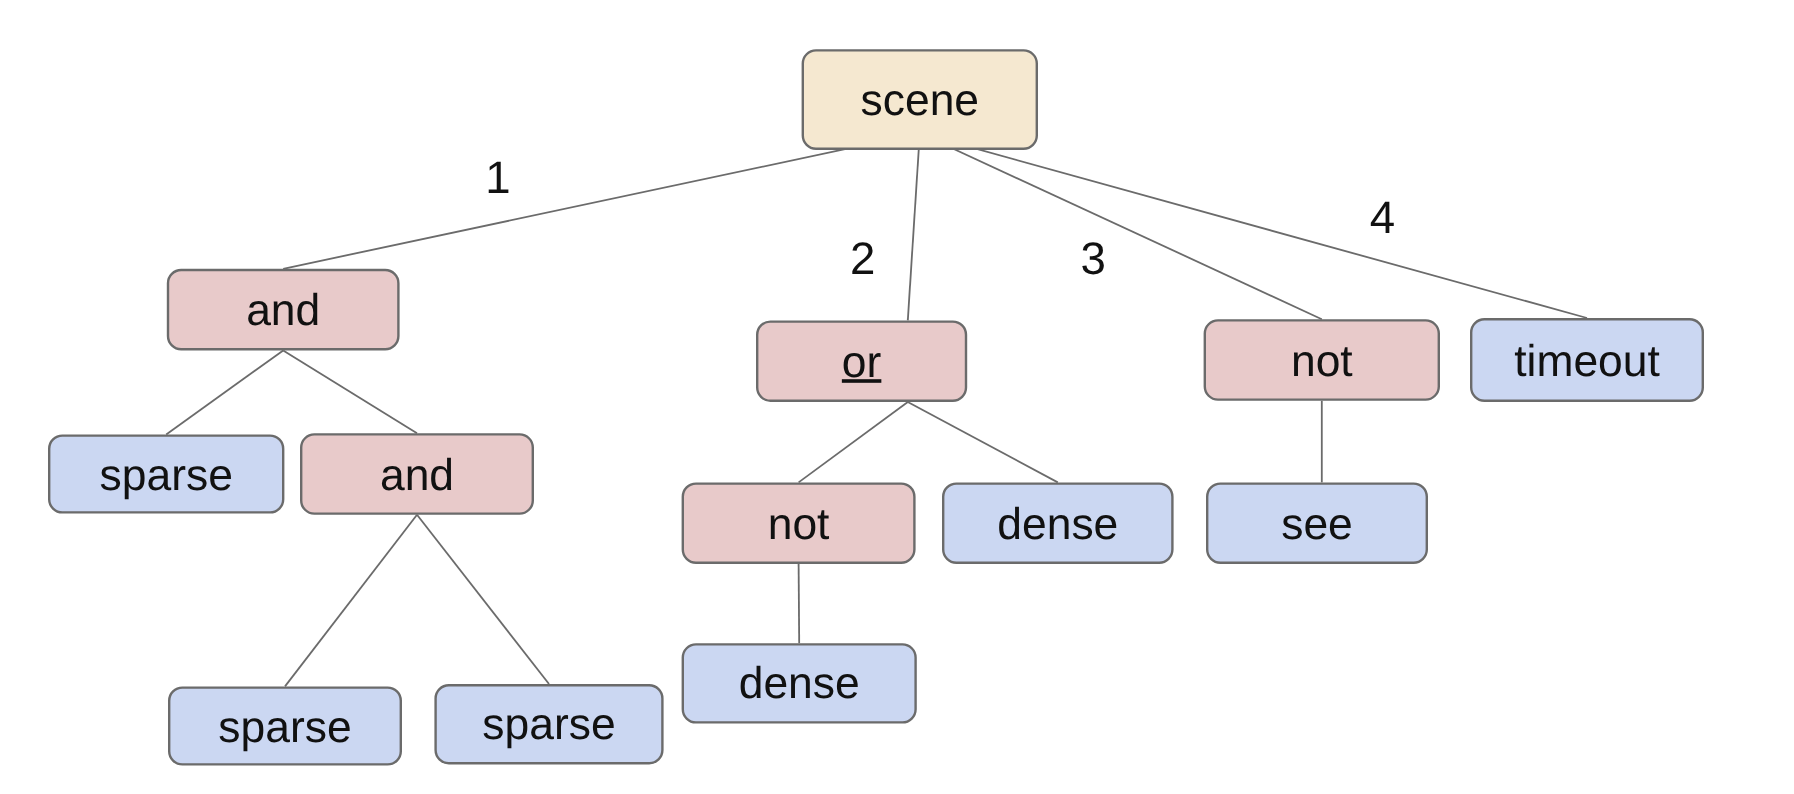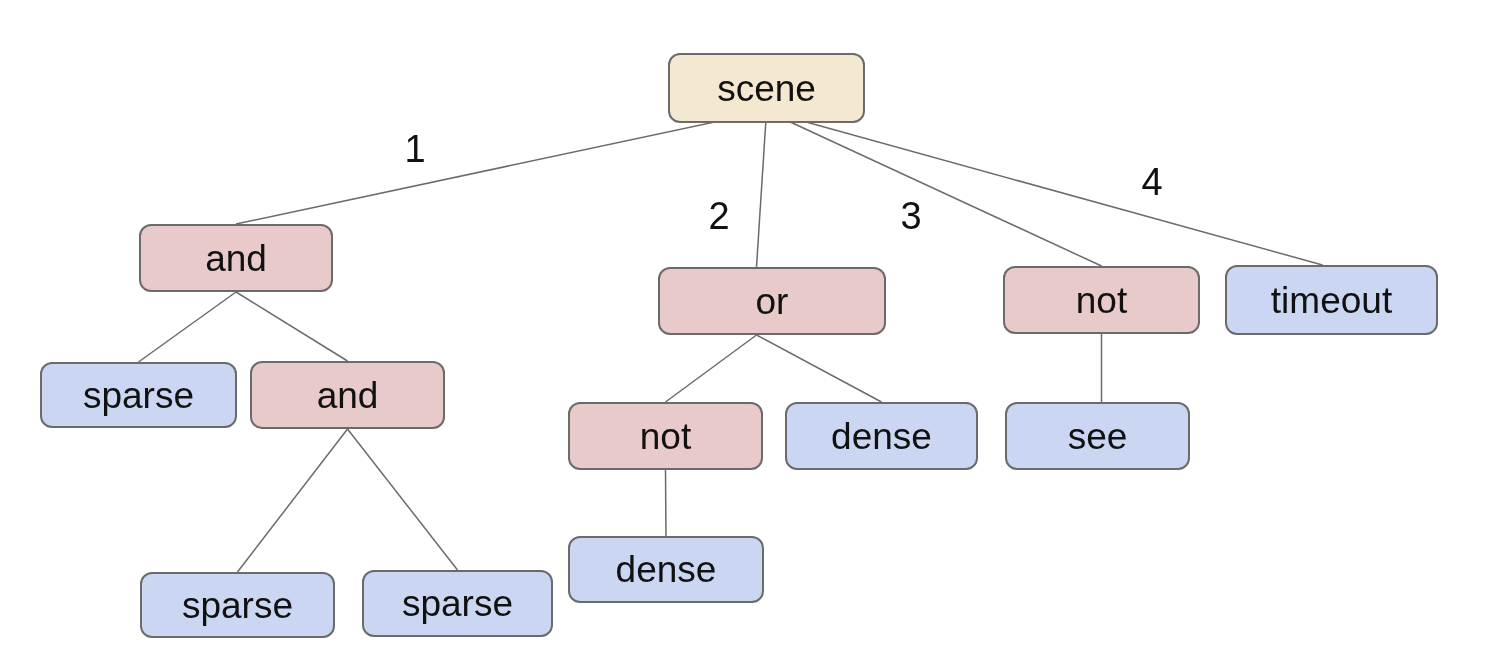--- a/index.html
+++ b/index.html
@@ -57,33 +57,33 @@
       <text x="1152" y="182" text-anchor="middle" dominant-baseline="central" class="edge-label" fill="#111111" font-size="38">4</text>
       <line x1="236" y1="292" x2="138.5" y2="362" stroke="#6b6b6b" stroke-width="1.5"></line>
       <line x1="236" y1="292" x2="347.5" y2="361" stroke="#6b6b6b" stroke-width="1.5"></line>
       <line x1="347.5" y1="429" x2="237.5" y2="572" stroke="#6b6b6b" stroke-width="1.5"></line>
       <line x1="347.5" y1="429" x2="457.5" y2="570" stroke="#6b6b6b" stroke-width="1.5"></line>
       <line x1="756.5" y1="335" x2="665.5" y2="402" stroke="#6b6b6b" stroke-width="1.5"></line>
       <line x1="756.5" y1="335" x2="881.5" y2="402" stroke="#6b6b6b" stroke-width="1.5"></line>
       <line x1="665.5" y1="470" x2="666" y2="536" stroke="#6b6b6b" stroke-width="1.5"></line>
       <line x1="1101.5" y1="334" x2="1101.5" y2="402" stroke="#6b6b6b" stroke-width="1.5"></line>
     </svg>
-<div class="node" style="left: 668px; top: 53px; width: 197px; height: 70px; background: rgb(245, 232, 208); border-color: rgb(107, 107, 107);">
+<div class="node" style="left: 668px; top: 41px; width: 197px; height: 84px; background: rgb(245, 232, 208); border-color: rgb(107, 107, 107);">
       <span>scene</span>
     </div>
     <div class="node" style="left: 139px; top: 224px; width: 194px; height: 68px; background: rgb(232, 202, 202); border-color: rgb(107, 107, 107);">
       <span>and</span>
     </div>
-    <div class="node" style="left: 658px; top: 267px; width: 228px; height: 68px; background: rgb(232, 202, 202); border-color: rgb(107, 107, 107);">
+    <div class="node" style="left: 630px; top: 267px; width: 176px; height: 68px; background: rgb(232, 202, 202); border-color: rgb(107, 107, 107); text-decoration: underline;">
       <span>or</span>
     </div>
     <div class="node" style="left: 1003px; top: 266px; width: 197px; height: 68px; background: rgb(232, 202, 202); border-color: rgb(107, 107, 107);">
       <span>not</span>
     </div>
-    <div class="node" style="left: 1225px; top: 265px; width: 213px; height: 70px; background: rgb(203, 215, 242); border-color: rgb(107, 107, 107); justify-content: center;">
+    <div class="node" style="left: 1225px; top: 265px; width: 195px; height: 70px; background: rgb(203, 215, 242); border-color: rgb(107, 107, 107); justify-content: center;">
       <span>timeout</span>
     </div>
     <div class="node" style="left: 40px; top: 362px; width: 197px; height: 66px; background: rgb(203, 215, 242); border-color: rgb(107, 107, 107);">
       <span>sparse</span>
     </div>
     <div class="node" style="left: 250px; top: 361px; width: 195px; height: 68px; background: rgb(232, 202, 202); border-color: rgb(107, 107, 107);">
       <span>and</span>
     </div>
     <div class="node" style="left: 568px; top: 402px; width: 195px; height: 68px; background: rgb(232, 202, 202); border-color: rgb(107, 107, 107);">
       <span>not</span>

